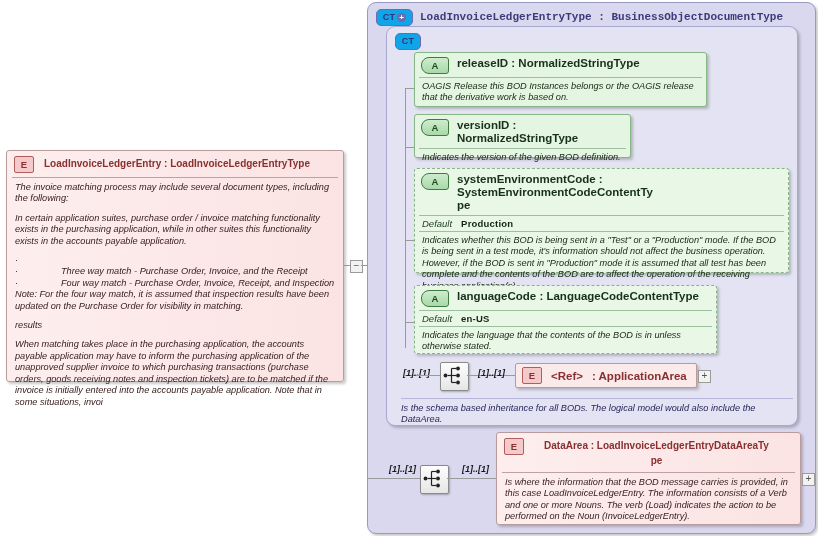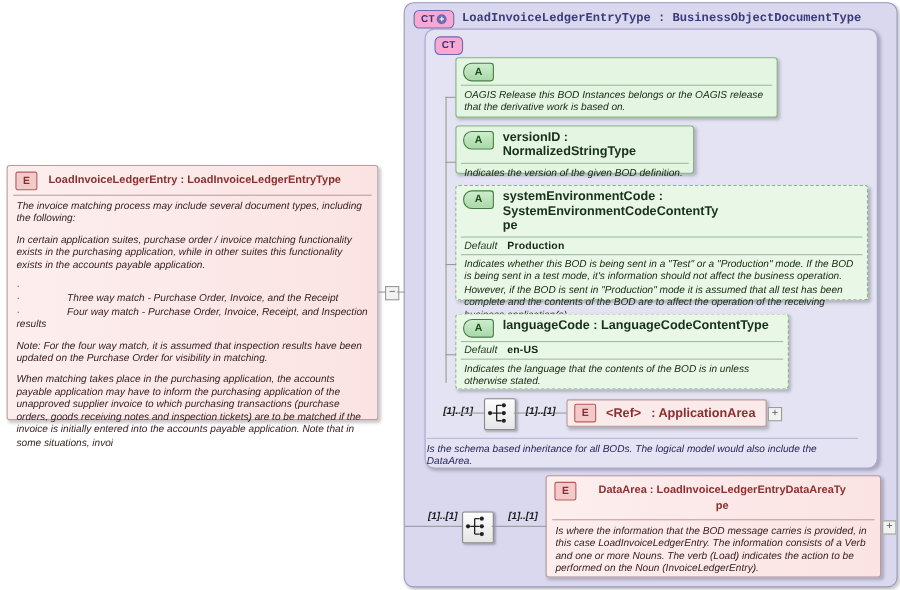--- a/index.html
+++ b/index.html
@@ -43,21 +43,21 @@
     position:absolute;left:8px;top:5px;right:8px;height:18px;
     display:flex;align-items:center;gap:8px;
   }
   .ct-inner-title .label{font-size:11.5px;color:#3c3a7a;white-space:nowrap;}
 
   
   .badge-ct{
     display:inline-flex;align-items:center;justify-content:center;
     min-width:31px;height:15px;padding:0 2px;
     border:1px solid #6d6bb0;border-radius:5px;
-    background:#f9a8d4;color:#35337a;
+    background:#0ea5e9;color:#35337a;
     font-size:9px;font-weight:bold;letter-spacing:.3px;
     font-family:"Liberation Sans", sans-serif;
   }
   .badge-ct .plus{
     display:inline-block;width:9px;height:9px;margin-left:2px;
     border-radius:50%;background:#6d6bb0;color:#fff;
     font-size:8px;line-height:9px;text-align:center;font-weight:bold;
   }
   .badge-ct.simple{min-width:20px;}
 
@@ -198,20 +198,21 @@
   <div class="line v" style="left:405px;top:88px;height:260px;"></div>
   <div class="line h" style="left:405px;top:88px;width:11px;"></div>
   <div class="line h" style="left:405px;top:147px;width:11px;"></div>
   <div class="line h" style="left:405px;top:240px;width:11px;"></div>
   <div class="line h" style="left:405px;top:322px;width:11px;"></div>
   <div class="line h" style="left:405px;top:375px;width:11px;"></div>
 
   <div class="attr shadow" style="left:414px;top:52px;width:293px;height:55px;">
     <div class="attr-head">
       <span class="badge-a">A</span>
+      <span class="attr-name">releaseID : NormalizedStringType</span>
     </div>
     <div class="sep"></div>
     <div class="doc">OAGIS Release this BOD Instances belongs or the OAGIS release that the derivative work is based on.</div>
   </div>
 
   <div class="attr shadow" style="left:414px;top:114px;width:217px;height:44px;">
     <div class="attr-head">
       <span class="badge-a">A</span>
       <span class="attr-name">versionID : NormalizedStringType</span>
     </div>
@@ -268,21 +269,21 @@
   <div class="line h" style="left:467px;top:375px;width:48px;"></div>
   <div class="card" style="left:478px;top:368px;">[1]..[1]</div>
 
   <div class="ref-elem shadow" style="left:515px;top:363px;width:182px;height:25px;">
     <span class="badge-e">E</span>
     <span class="rname">&lt;Ref&gt;</span>
     <span class="rname">: ApplicationArea</span>
   </div>
   <div class="expander" style="left:698px;top:370px;">+</div>
 
-  <div class="ct-doc" style="left:388px;top:398px;width:392px;">
+  <div class="ct-doc" style="left:401px;top:398px;width:392px;">
     <div class="sep"></div>
     <div>Is the schema based inheritance for all BODs. The logical model would also include the DataArea.</div>
   </div>
 
   <div class="card" style="left:389px;top:464px;">[1]..[1]</div>
   <div class="line h" style="left:368px;top:478px;width:52px;"></div>
   <div class="seq" style="left:420px;top:465px;">
     <svg width="25" height="25" viewBox="0 0 25 25">
       <circle cx="4.5" cy="12.5" r="1.9" fill="#222"></circle>
       <line x1="6.5" y1="12.5" x2="10.5" y2="12.5" stroke="#222" stroke-width="1.2"></line>
@@ -324,22 +325,22 @@
         <span class="dot">·</span>
       </div>
       <div class="bullet">
         <span class="dot">·</span>
         <span class="txt">Three way match - Purchase Order, Invoice, and the Receipt</span>
       </div>
       <div class="bullet">
         <span class="dot">·</span>
         <span class="txt">Four way match - Purchase Order, Invoice, Receipt, and Inspection</span>
       </div>
+      <p>Note:  For the four way match, it is assumed that inspection results have been updated on the Purchase Order for visibility in matching.</p>
       <p style="margin-top:0">results</p>
-      <p>Note:  For the four way match, it is assumed that inspection results have been updated on the Purchase Order for visibility in matching.</p>
       <p>When matching takes place in the purchasing application, the accounts payable application may have to inform the purchasing application of the unapproved supplier invoice to which purchasing transactions (purchase orders, goods receiving notes and inspection tickets) are to be matched if the invoice is initially entered into the accounts payable application. Note that in some situations, invoi</p>
     </div>
   </div>
 
   <div class="line h" style="left:344px;top:265px;width:7px;"></div>
   <div class="expander" style="left:350px;top:260px;">−</div>
   <div class="line h" style="left:361px;top:265px;width:7px;"></div>
 
 </div>
 

